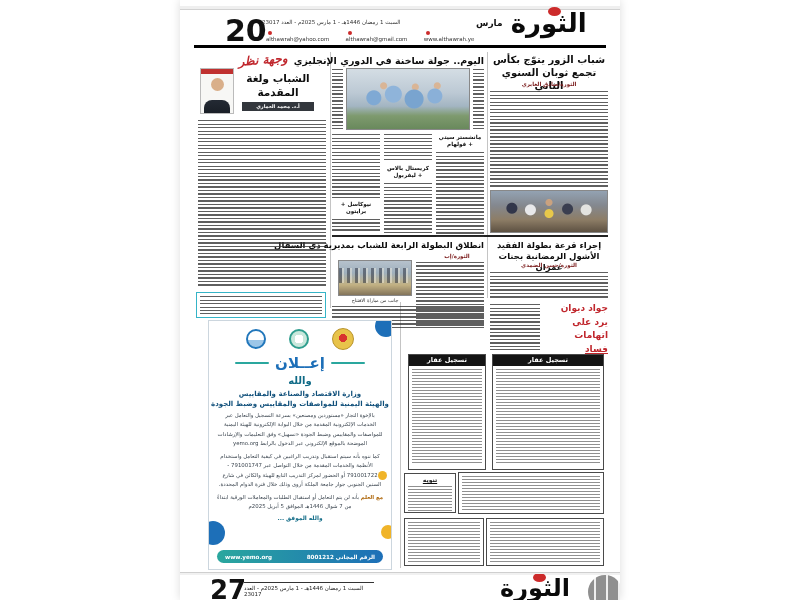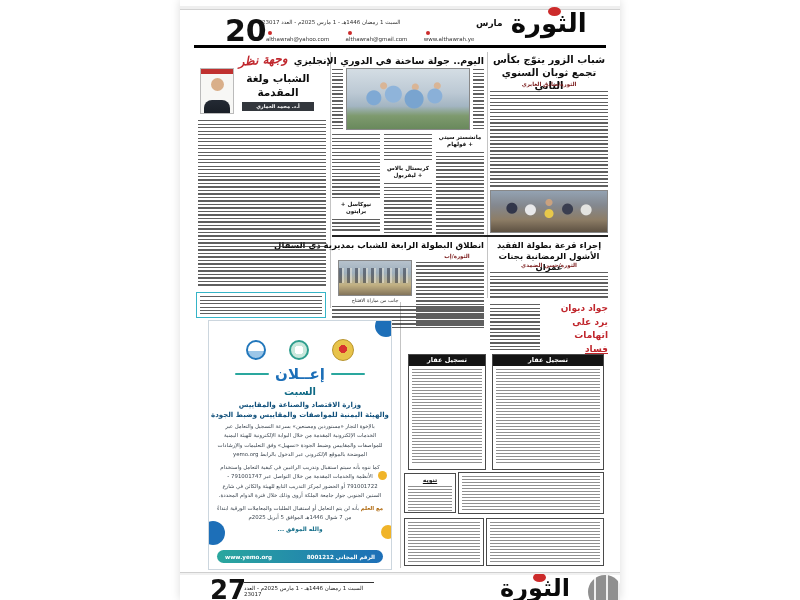--- a/index.html
+++ b/index.html
@@ -167,39 +167,39 @@
   <div class="portrait" style="left:20px;top:68px;width:34px;height:46px"></div>
   <div class="abs hl" style="left:58px;top:72px;width:80px;font-size:10.5px">الشباب ولغة المقدمة</div>
   <div class="abs" style="left:62px;top:102px;width:72px;height:9px;background:#33373d;color:#fff;font-size:5px;
               font-weight:bold;text-align:center;line-height:9px">أ.د. محمد العماري</div>
   <div class="abs g" style="left:18px;top:120px;width:128px;height:168px"></div>
   <div class="abs" style="left:16px;top:292px;width:130px;height:26px;border:1px solid #35b4c7;padding:3px">
     <div class="g" style="height:18px"></div>
   </div>
   <div class="abs g" style="left:42px;top:322px;width:78px;height:4px"></div>
 
-  <div class="ad" style="left:28px;top:320px;width:184px;height:250px;padding-top:16px">
+  <div class="ad" style="left:28px;top:320px;width:184px;height:250px;padding-top:5px">
     <div class="deco" style="right:-6px;top:-6px;width:22px;height:22px;background:#1d6fb8"></div>
     <div class="deco" style="right:4px;top:150px;width:9px;height:9px;background:#f0b429"></div>
     <div class="deco" style="left:-8px;bottom:24px;width:24px;height:24px;background:#1d6fb8"></div>
     <div class="deco" style="right:-4px;bottom:30px;width:14px;height:14px;background:#f0b429"></div>
 
     <div style="display:flex;justify-content:space-evenly;align-items:center;height:26px;padding:0 14px">
       <span class="logo logo-emblem"></span>
       <span class="logo logo-ministry"></span>
       <span class="logo logo-authority"></span>
     </div>
 
     <div class="ad-title-row">
       <span class="ad-line"></span>
       <span style="font-size:15px;font-weight:900;color:#1d6fb8">إعــلان</span>
       <span class="ad-line"></span>
     </div>
 
-    <div style="font-size:10px;font-weight:900;color:#0f6a86;margin-top:3px">السبت</div>
+    <div style="font-size:10px;font-weight:900;color:#0f6a86;margin-top:3px">والله</div>
     <div style="font-size:7px;font-weight:900;color:#0f4f7a;margin-top:4px">وزارة الاقتصاد والصناعة والمقاييس</div>
     <div style="font-size:7px;font-weight:900;color:#0f4f7a;margin-top:2px">والهيئة اليمنية للمواصفات والمقاييس وضبط الجودة</div>
 
     <div class="ad-p">بالإخوة التجار «مستوردين ومصنعين» بسرعة التسجيل والتعامل عبر الخدمات الإلكترونية المقدمة من خلال البوابة الإلكترونية للهيئة اليمنية للمواصفات والمقاييس وضبط الجودة «تسهيل» وفق التعليمات والإرشادات الموضحة بالموقع الإلكتروني عبر الدخول بالرابط yemo.org</div>
     <div class="ad-p">كما ننوه بأنه سيتم استقبال وتدريب الراغبين في كيفية التعامل واستخدام الأنظمة والخدمات المقدمة من خلال التواصل عبر 791001747 - 791001722 أو الحضور لمركز التدريب التابع للهيئة والكائن في شارع الستين الجنوبي جوار جامعة الملكة أروى وذلك خلال فترة الدوام المحددة.</div>
     <div class="ad-p">
       <span style="font-weight:bold;color:#b06a10">مع العلم</span>
       <span>بأنه لن يتم التعامل أو استقبال الطلبات والمعاملات الورقية ابتداءً من 7 شوال 1446هـ الموافق 5 أبريل 2025م</span>
     </div>
     <div style="font-size:5.8px;font-weight:bold;color:#0f6a86;margin-top:3px">والله الموفق ...</div>

